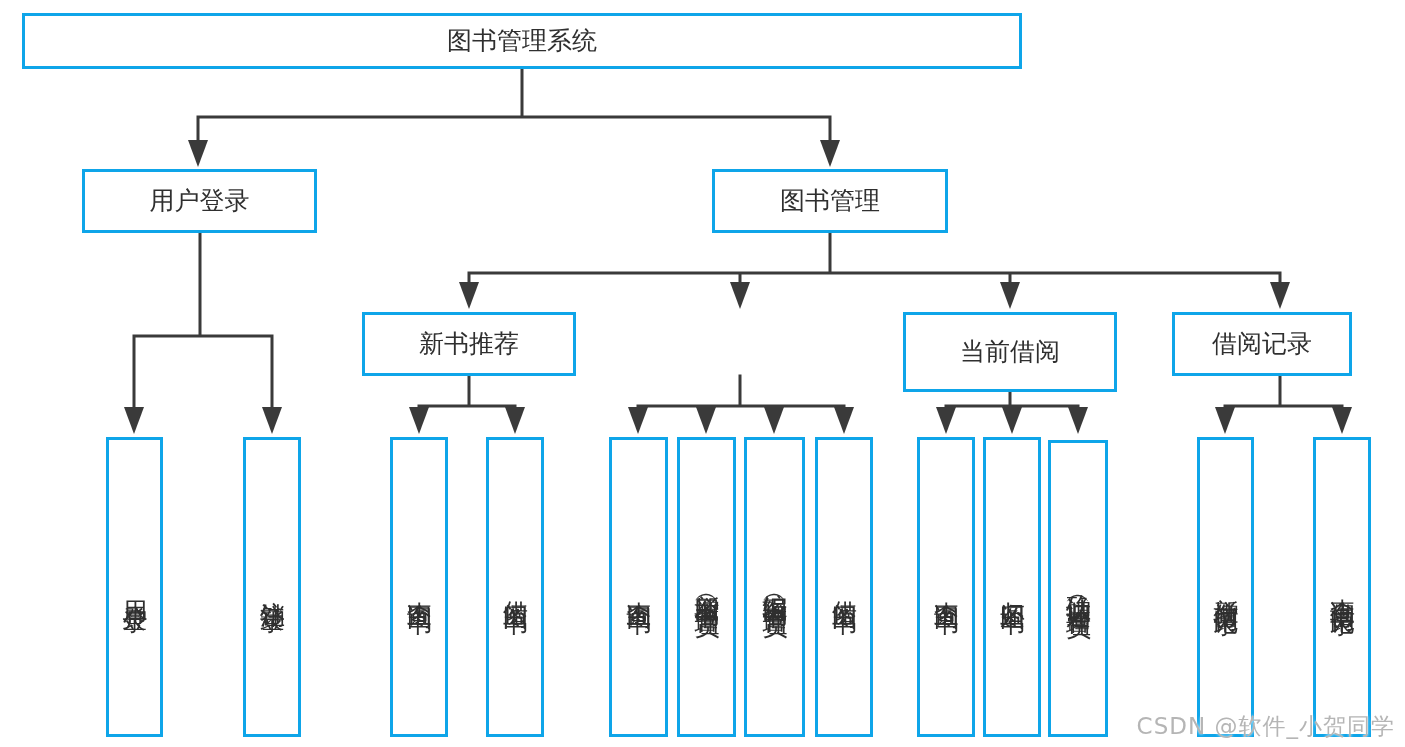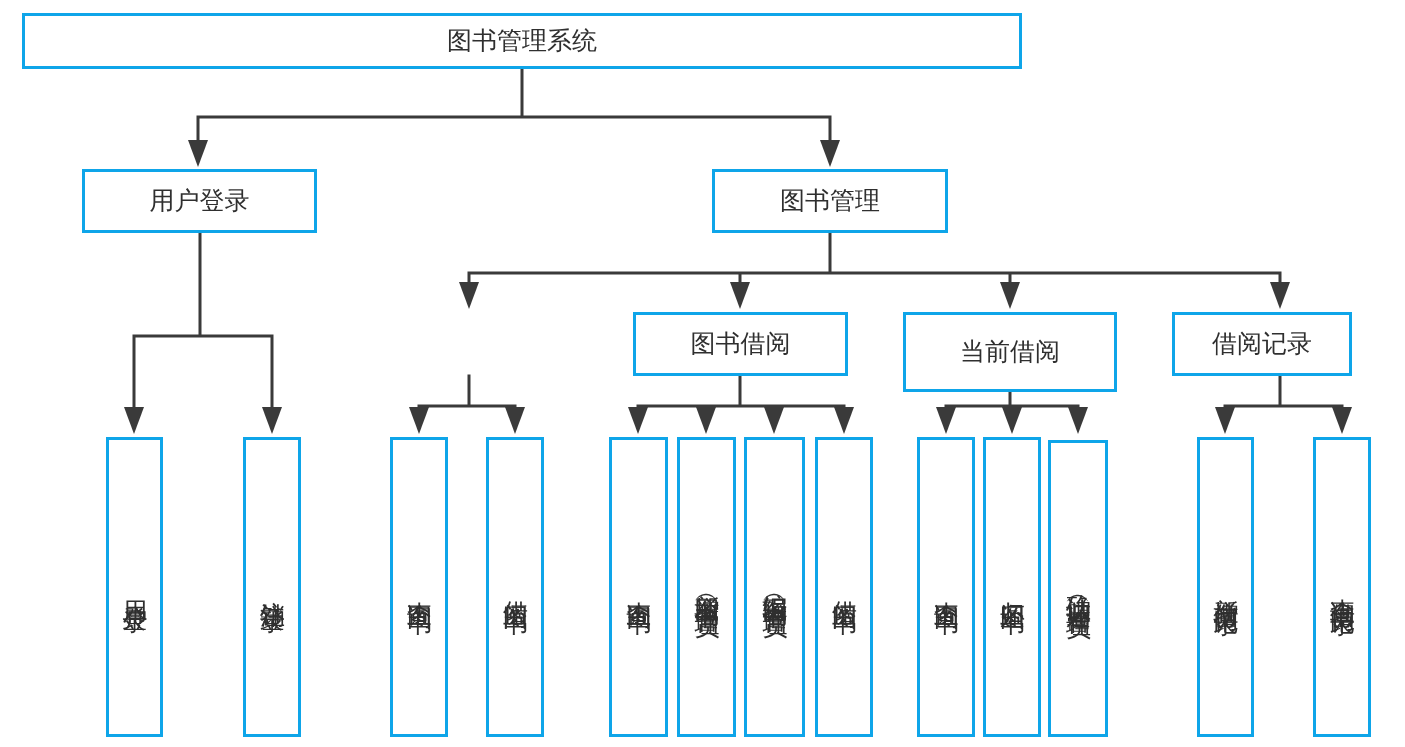--- a/index.html
+++ b/index.html
@@ -85,21 +85,21 @@
       <polygon points="1215,407 1235,407 1225,434"></polygon>
       <polygon points="1332,407 1352,407 1342,434"></polygon>
     </g>
   </svg>
 
   <div class="box" style="left:22px;top:13px;width:1000px;height:56px">图书管理系统</div>
 
   <div class="box" style="left:82px;top:169px;width:235px;height:64px">用户登录</div>
   <div class="box" style="left:712px;top:169px;width:236px;height:64px">图书管理</div>
 
-  <div class="box" style="left:633px;top:312px;width:215px;height:64px">图书借阅</div>
+  <div class="box" style="left:362px;top:312px;width:214px;height:64px">新书推荐</div>
   <div class="box" style="left:903px;top:312px;width:214px;height:80px">当前借阅</div>
   <div class="box" style="left:1172px;top:312px;width:180px;height:64px">借阅记录</div>
 
   <div class="box v" style="left:106px;top:437px;width:57px;height:300px">用户登录</div>
   <div class="box v" style="left:243px;top:437px;width:58px;height:300px">注销登录</div>
 
   <div class="box v" style="left:390px;top:437px;width:58px;height:300px">查询图书</div>
   <div class="box v" style="left:486px;top:437px;width:58px;height:300px">借阅图书</div>
 
   <div class="box v" style="left:609px;top:437px;width:59px;height:300px">查询图书</div>
@@ -107,13 +107,14 @@
   <div class="box v" style="left:744px;top:437px;width:61px;height:300px">编辑图书（管理员）</div>
   <div class="box v" style="left:815px;top:437px;width:58px;height:300px">借阅图书</div>
 
   <div class="box v" style="left:917px;top:437px;width:58px;height:300px">查询图书</div>
   <div class="box v" style="left:983px;top:437px;width:58px;height:300px">归还图书</div>
   <div class="box v" style="left:1048px;top:440px;width:60px;height:297px">确认归还（管理员）</div>
 
   <div class="box v" style="left:1197px;top:437px;width:57px;height:300px">新增借阅记录</div>
   <div class="box v" style="left:1313px;top:437px;width:58px;height:300px">查询借阅记录</div>
 
+  <div id="watermark">CSDN @软件_小贺同学</div>
 </div>
 
 </body></html>

